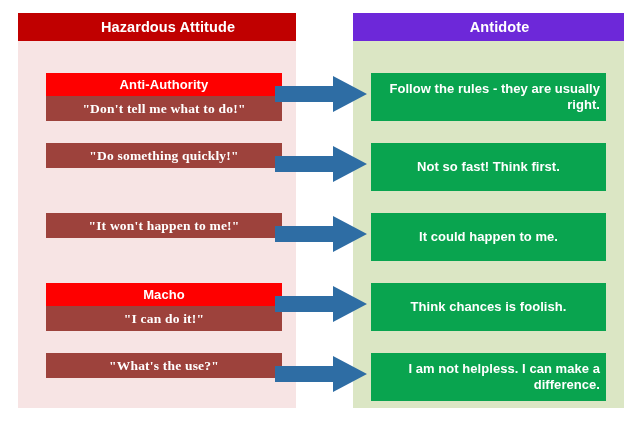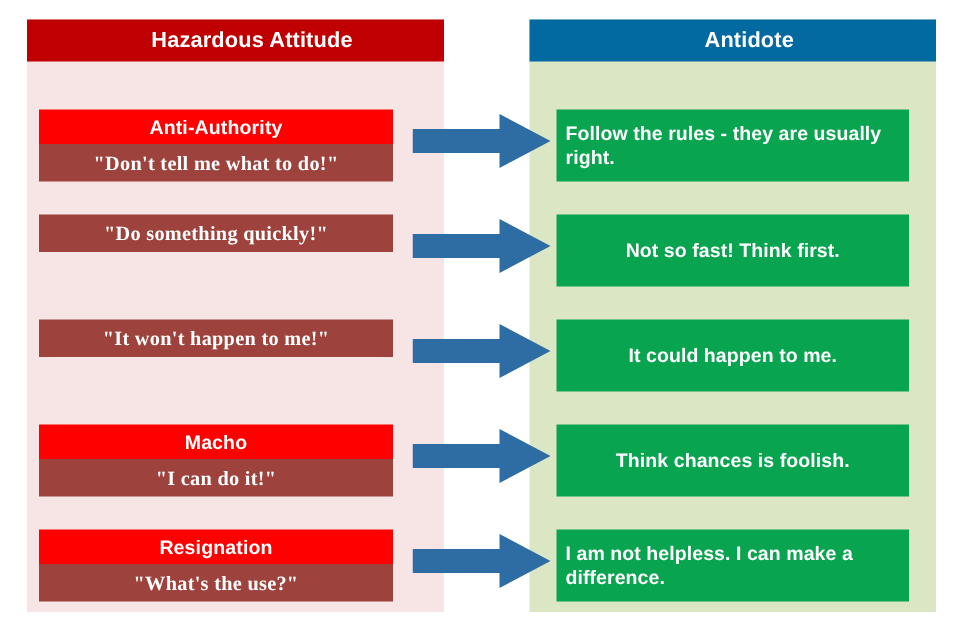--- a/index.html
+++ b/index.html
@@ -43,26 +43,26 @@
     line-height: 28px;
     text-align: center;
     color: #ffffff;
     font-size: 14.5px;
     font-weight: bold;
     letter-spacing: 0.1px;
     box-sizing: border-box;
     padding-left: 22px;
   }
   #left-panel  .panel-header { background: #c00000; }
-  #right-panel .panel-header { background: #0369a1; text-align: center; }
+  #right-panel .panel-header { background: #6d28d9; text-align: center; }
 
   
   .hazard-box {
     position: absolute;
-    left: 8px;
+    left: 28px;
     width: 236px;
     height: 48px;
     box-sizing: border-box;
   }
   .hazard-title {
     height: 23px;
     line-height: 23px;
     background: #fe0000;
     color: #ffffff;
     font-size: 13px;
@@ -85,21 +85,21 @@
   
   .antidote-box {
     position: absolute;
     left: 18px;
     width: 235px;
     height: 48px;
     background: #09a44f;
     color: #ffffff;
     font-size: 13px;
     font-weight: bold;
-    text-align: left;
+    text-align: right;
     display: flex;
     align-items: center;
     justify-content: center;
     box-sizing: border-box;
     padding: 0 6px;
     line-height: 1.25;
     letter-spacing: 0.05px;
   }
 
   
@@ -143,21 +143,20 @@
   <div class="hazard-box row2">
     <div class="hazard-quote">"It won't happen to me!"</div>
   </div>
 
   <div class="hazard-box row3">
     <div class="hazard-title">Macho</div>
     <div class="hazard-quote">"I can do it!"</div>
   </div>
 
   <div class="hazard-box row4">
-    <div class="hazard-title">Resignation</div>
     <div class="hazard-quote">"What's the use?"</div>
   </div>
 </div>
 
 <div class="panel" id="right-panel">
   <div class="panel-body"></div>
   <div class="panel-header">Antidote</div>
 
   <div class="antidote-box row0">Follow the rules - they are usually right.</div>
   <div class="antidote-box row1">Not so fast!  Think first.</div>

